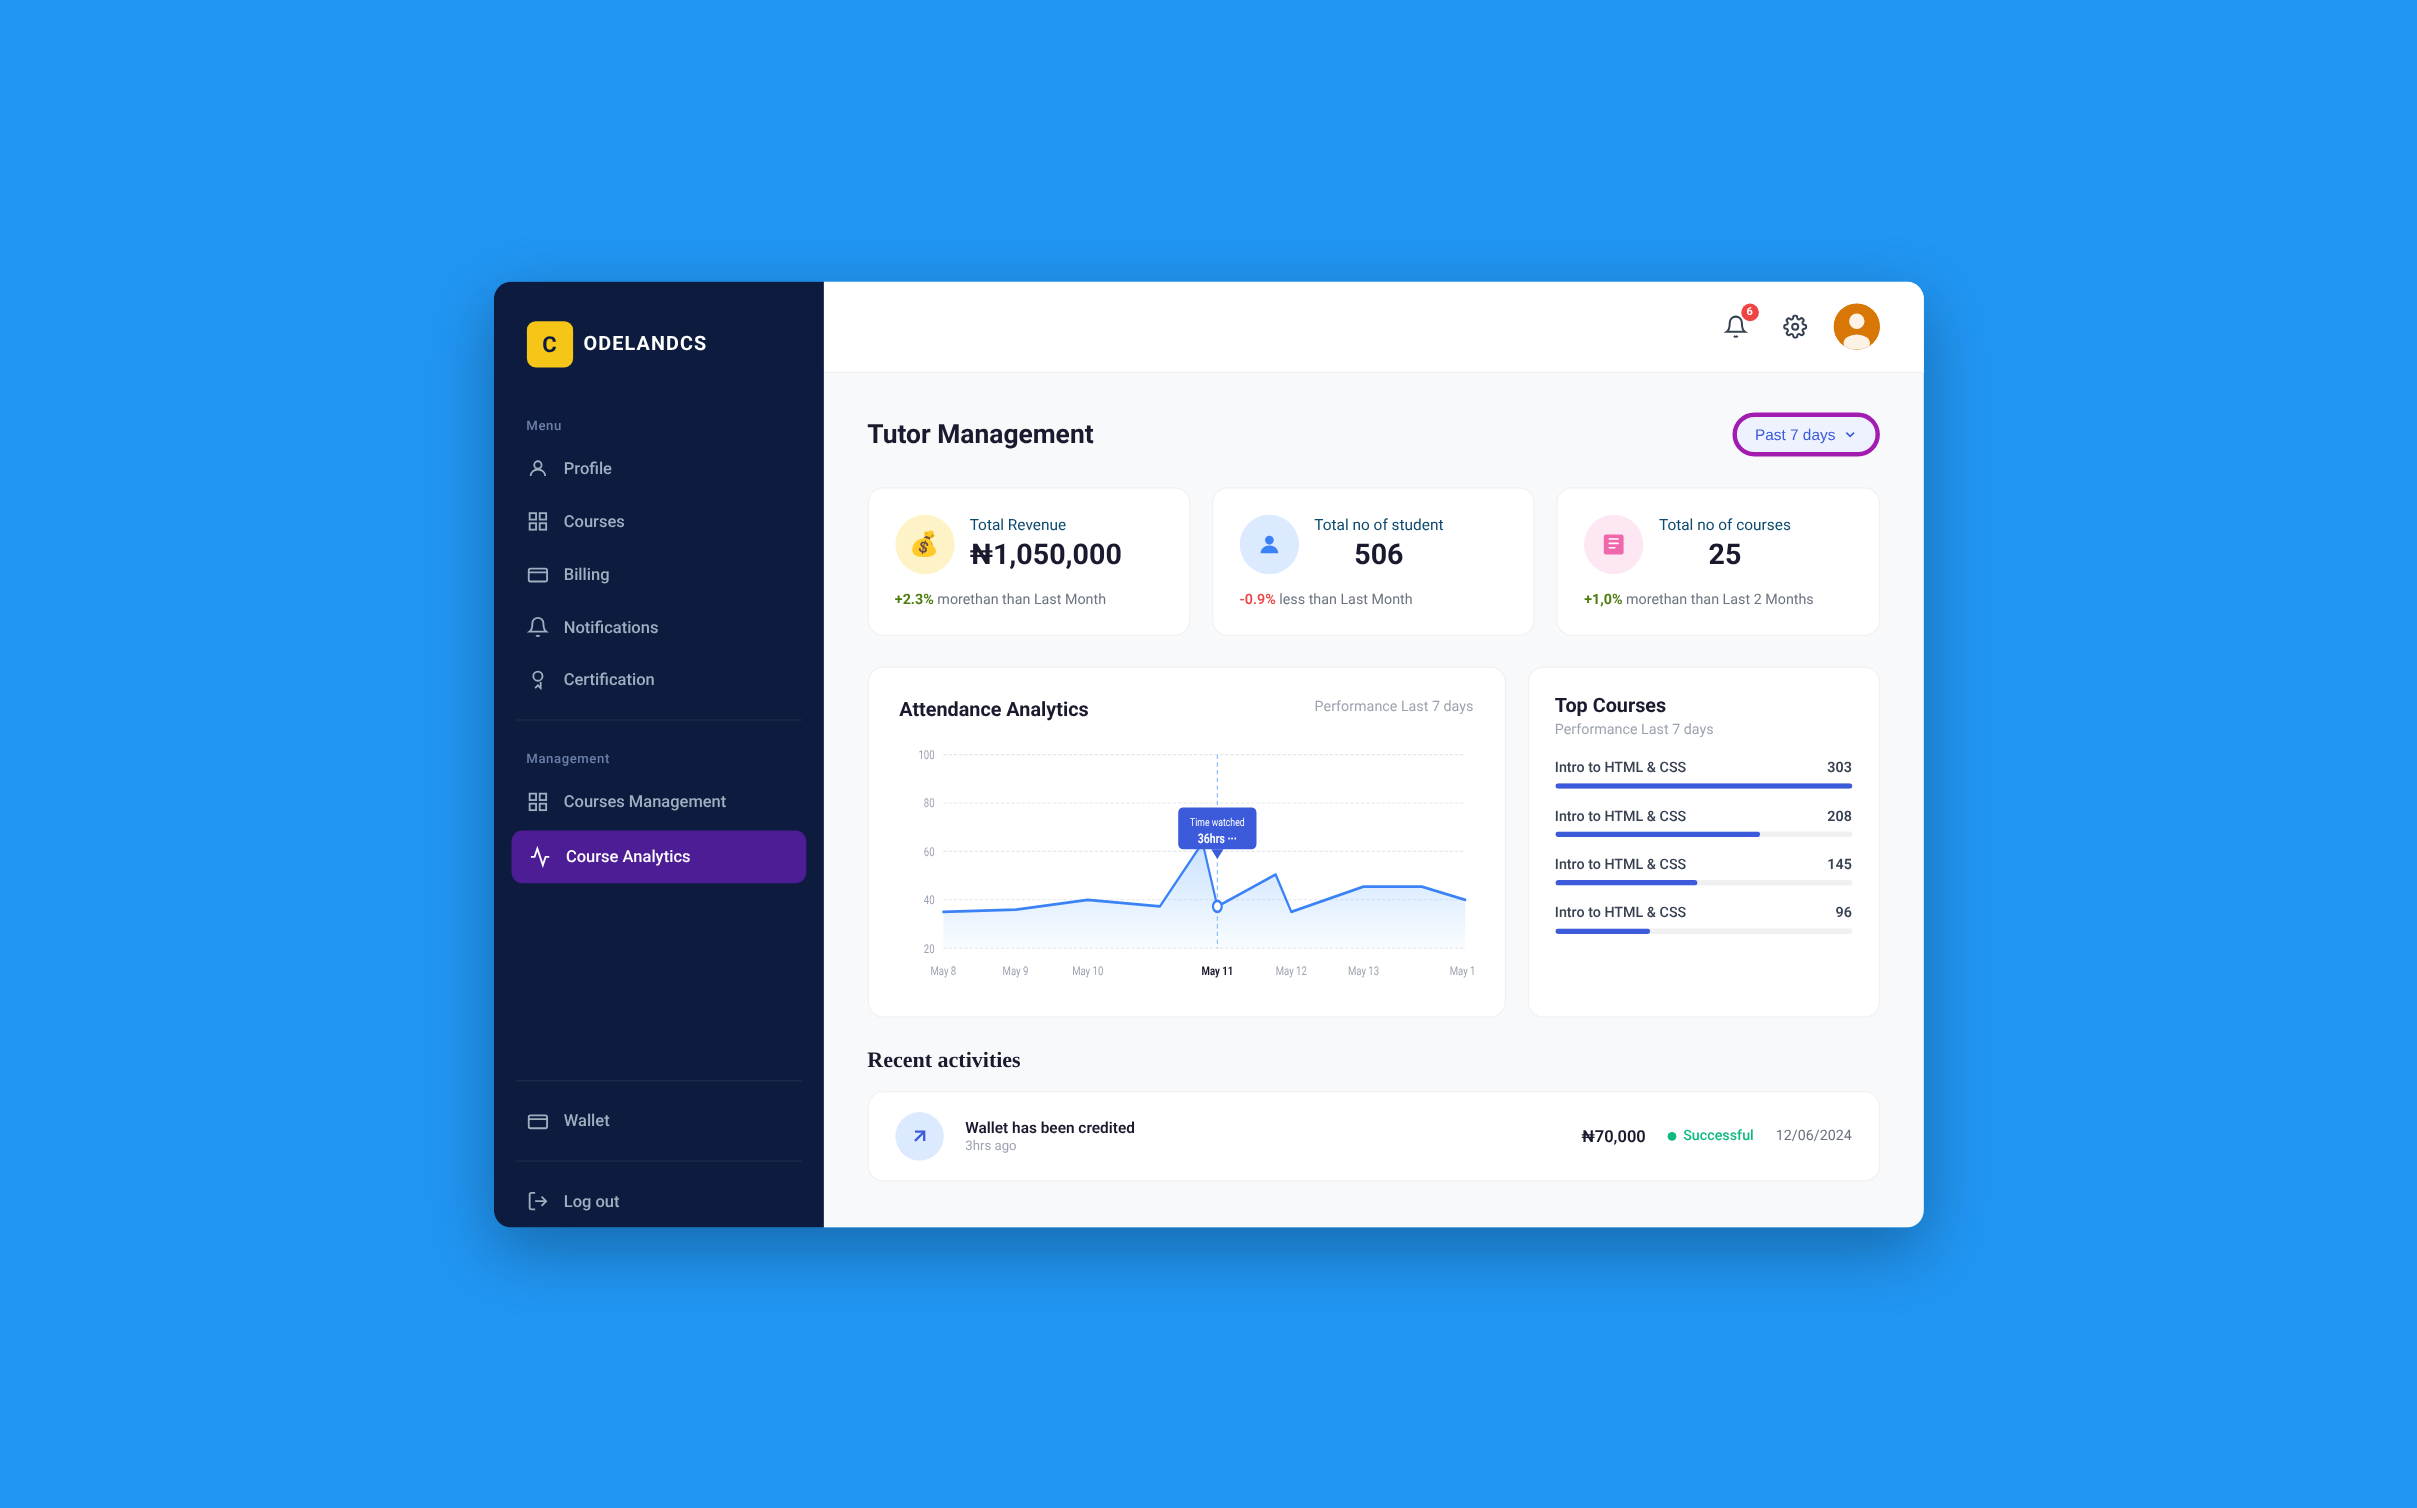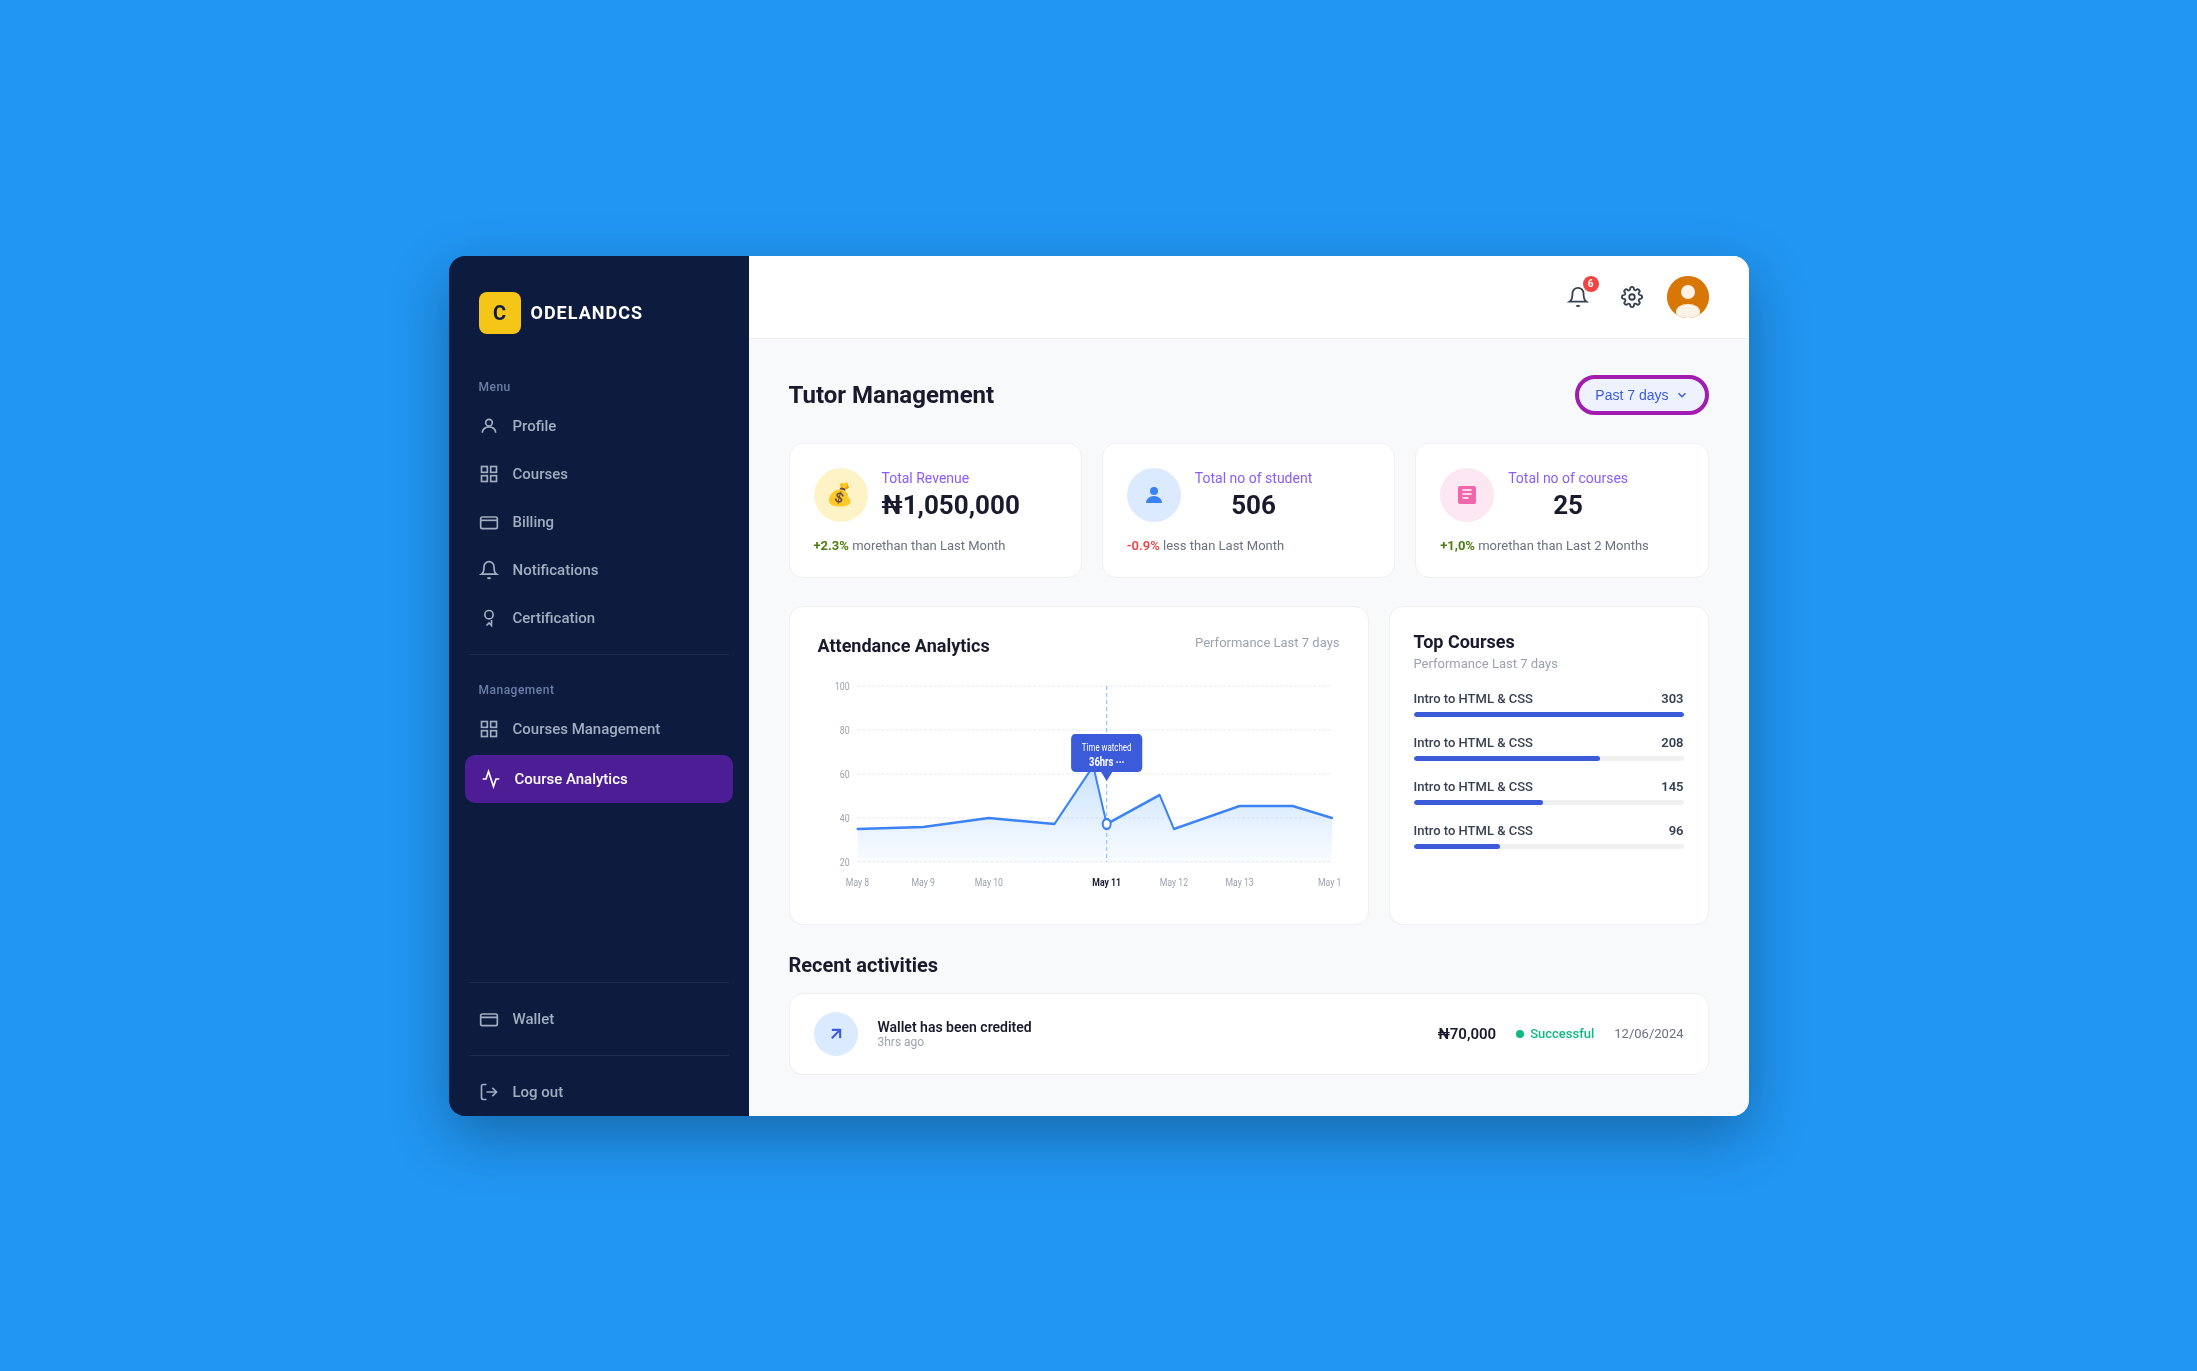--- a/index.html
+++ b/index.html
@@ -205,21 +205,21 @@
       display: flex;
       align-items: center;
       justify-content: center;
       font-size: 22px;
     }
     .stat-icon.yellow { background: #fef3c7; }
     .stat-icon.blue { background: #dbeafe; }
     .stat-icon.pink { background: #fce7f3; }
     .stat-label {
       font-size: 14px;
-      color: #8b5cf6;
+      color: #0c4a6e;
       margin-bottom: 4px;
     }
     .stat-value {
       font-size: 26px;
       font-weight: 700;
       color: #1a1a2e;
       text-align: center;
     }
     .stat-footer {
       font-size: 13px;
@@ -309,20 +309,21 @@
       height: 100%;
       border-radius: 3px;
       background: #3b5bdb;
     }
     
     .recent-section-title {
       font-size: 20px;
       font-weight: 700;
       color: #1a1a2e;
       margin-bottom: 16px;
+      font-family: Liberation Serif, serif;
     }
     .activity-item {
       background: white;
       border-radius: 14px;
       padding: 18px 24px;
       border: 1px solid #f0f0f0;
       display: grid;
       grid-template-columns: auto 1fr auto auto auto;
       align-items: center;
       gap: 20px;

